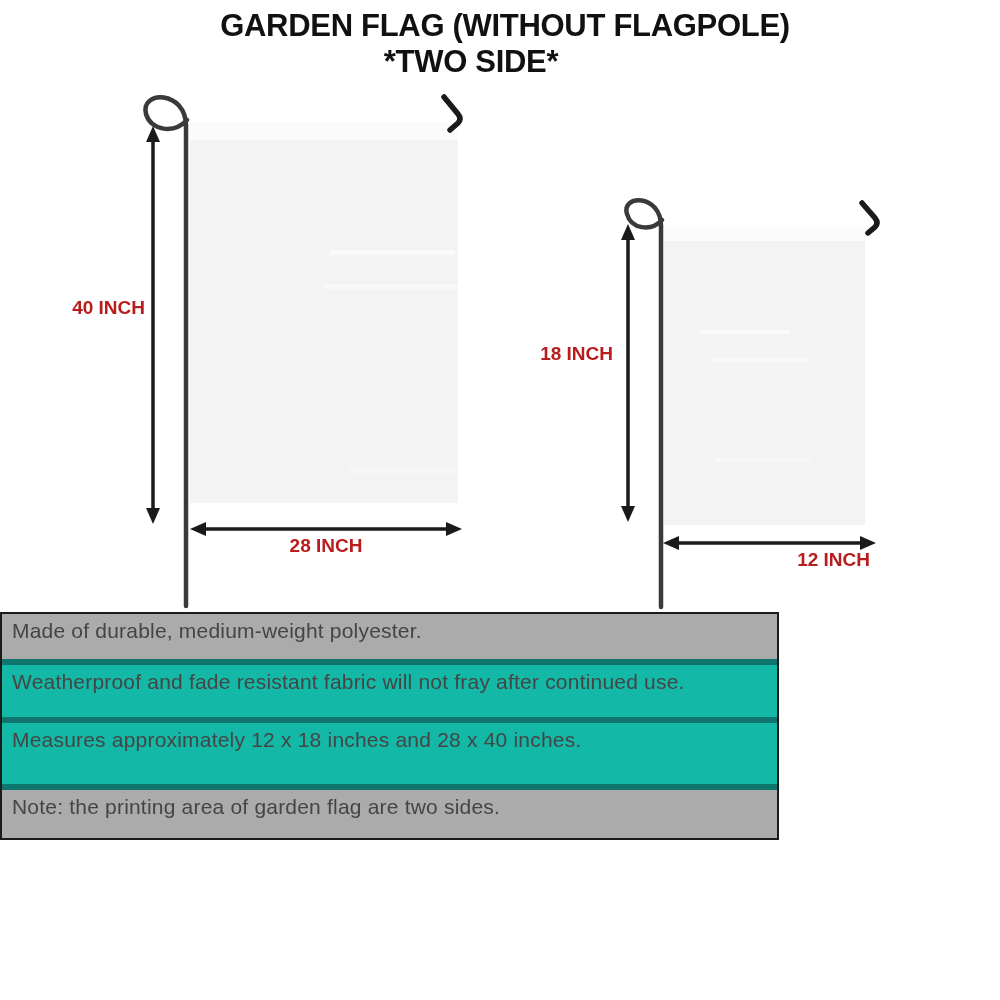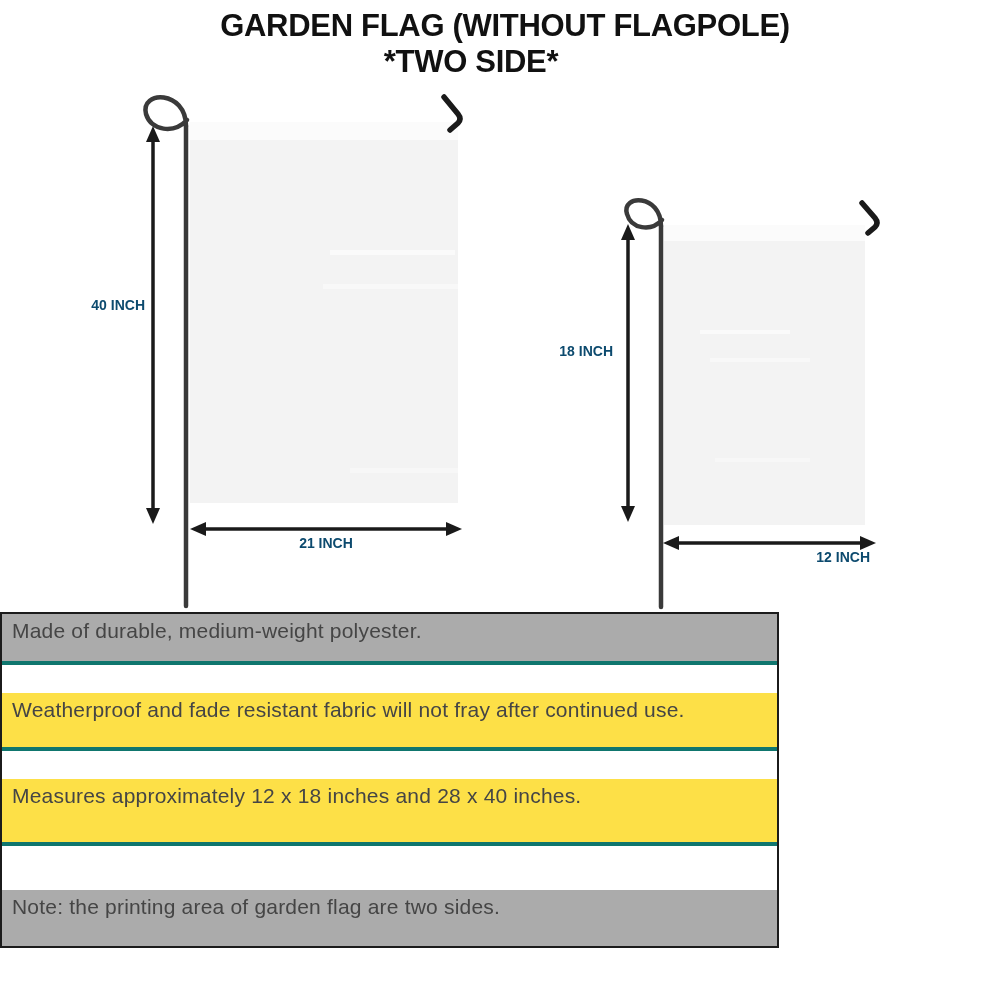--- a/index.html
+++ b/index.html
@@ -39,55 +39,55 @@
   
   .diagram-svg {
     position: absolute;
     left: 0; top: 0;
     width: 1000px;
     height: 612px;
   }
 
   .dim-label {
     position: absolute;
-    font-size: 14px;
+    font-size: 19px;
     font-weight: bold;
-    color: #0c4a6e;
+    color: #b91c1c;
     white-space: nowrap;
   }
   .dim-label.right-align { text-align: right; }
   .dim-label.center-align { text-align: center; }
 
   #label-40 { left: 35px;  top: 297px; width: 110px; }
   #label-28 { left: 226px; top: 535px; width: 200px; }
   #label-18 { left: 503px; top: 343px; width: 110px; text-align: right; }
   #label-12 { left: 670px; top: 549px; width: 200px; text-align: right; }
 
   
   .spec-table {
     position: absolute;
     left: 0; top: 612px;
     width: 779px;
     border: 2px solid #1b1b1b;
     background: #ffffff;
   }
   .spec-row {
-    border-bottom: 4px solid #0f766e;
+    border-bottom: 6px solid #0f766e;
     padding: 5px 10px 0 10px;
     font-size: 21px;
     color: #454545;
     letter-spacing: 0.2px;
   }
   .spec-row:last-child { border-bottom: none; }
   .spec-row.gray  { background: #ababab; }
-  .spec-row.white { background: #fde047; margin-top: 28px; }
+  .spec-row.white { background: #14b8a6; }
   .spec-row[data-h="51"] { height: 51px; }
   .spec-row[data-h="58"] { height: 58px; }
   .spec-row[data-h="57"] { height: 67px; }
-  .spec-row[data-h="52"] { height: 56px; margin-top: 44px; }
+  .spec-row[data-h="52"] { height: 48px; }
 </style>
 </head>
 <body>
 
 <div class="canvas">
 
   <div class="title-block">
     <div class="title-line1">GARDEN FLAG (WITHOUT FLAGPOLE)</div>
     <div class="title-line2">*TWO SIDE*</div>
   </div>
@@ -141,21 +141,21 @@
 
       <g>
         <line x1="675" y1="543" x2="864" y2="543" stroke="#1a1a1a" stroke-width="3.5"></line>
         <polygon points="663,543 679,536 679,550" fill="#1a1a1a"></polygon>
         <polygon points="876,543 860,536 860,550" fill="#1a1a1a"></polygon>
       </g>
     </g>
   </svg>
 
   <div id="label-40" class="dim-label right-align">40 INCH</div>
-  <div id="label-28" class="dim-label center-align">21 INCH</div>
+  <div id="label-28" class="dim-label center-align">28 INCH</div>
   <div id="label-18" class="dim-label right-align">18 INCH</div>
   <div id="label-12" class="dim-label center-align">12 INCH</div>
 
   <div class="spec-table">
     <div class="spec-row gray" data-h="51">Made of durable, medium-weight polyester.</div>
     <div class="spec-row white" data-h="58">Weatherproof and fade resistant fabric will not fray after continued use.</div>
     <div class="spec-row white" data-h="57">Measures approximately 12 x 18 inches and 28 x 40 inches.</div>
     <div class="spec-row gray" data-h="52">Note: the printing area of garden flag are two sides.</div>
   </div>
 

